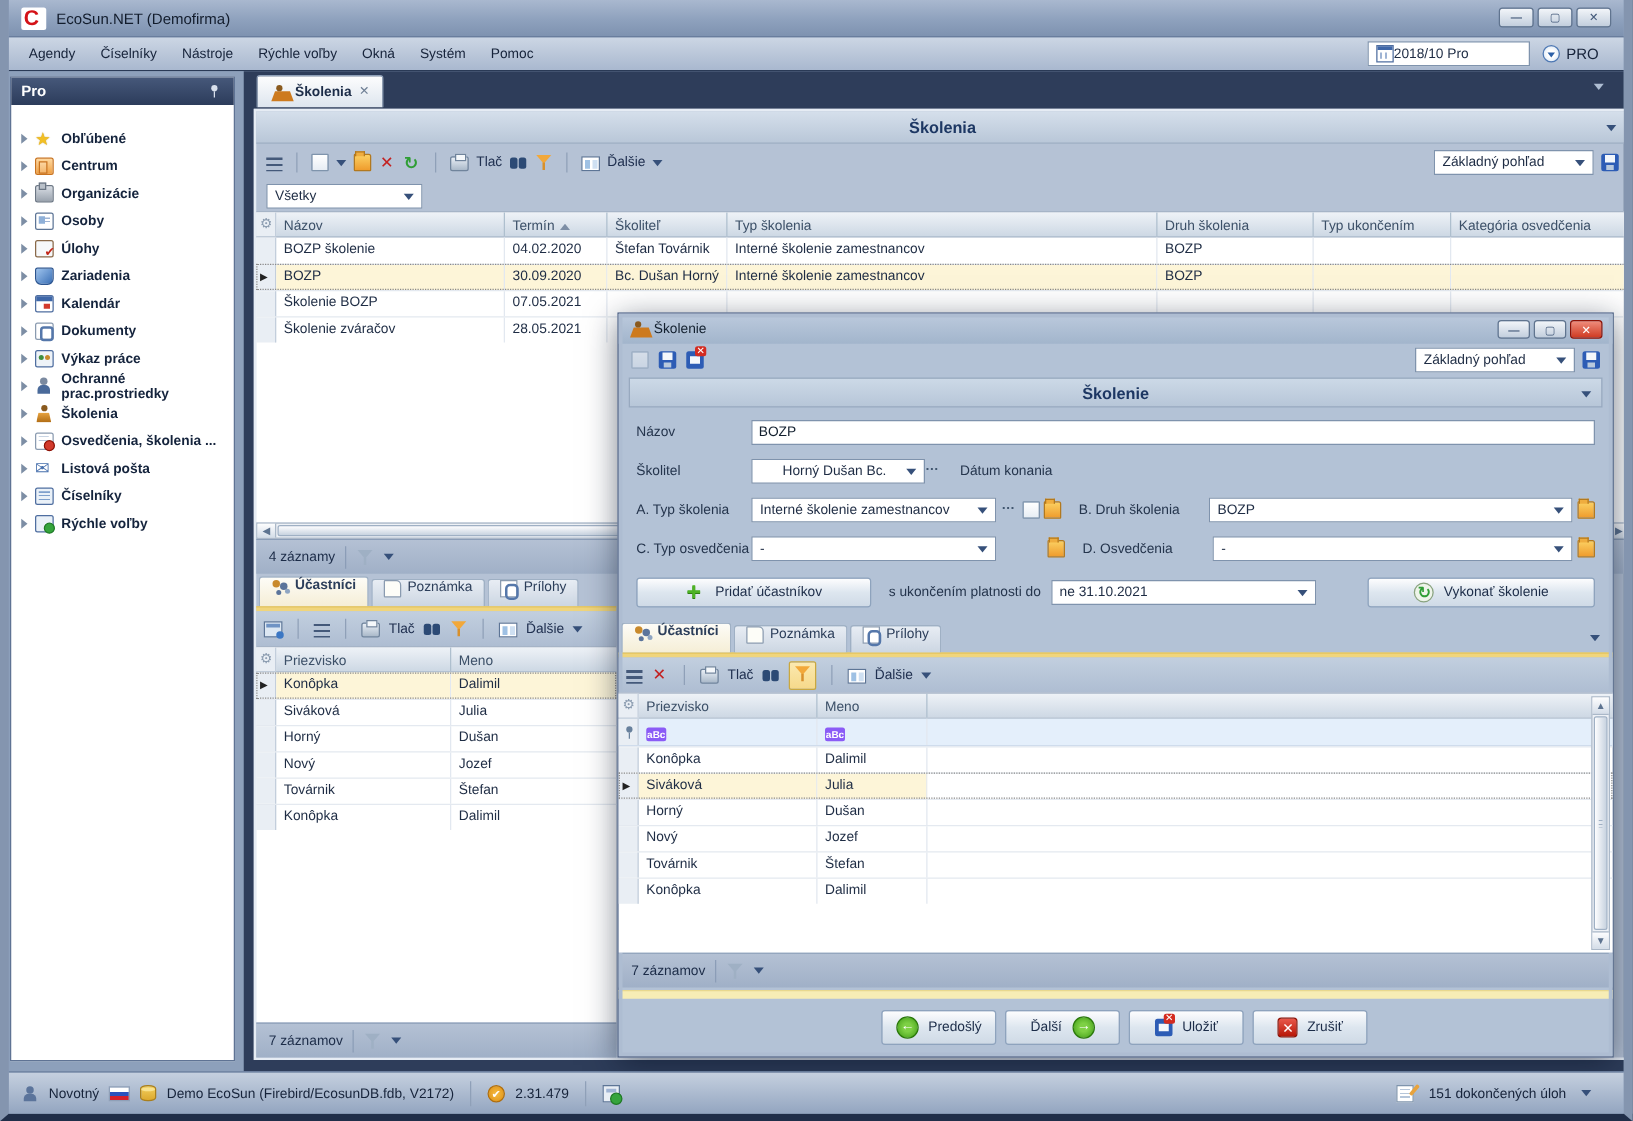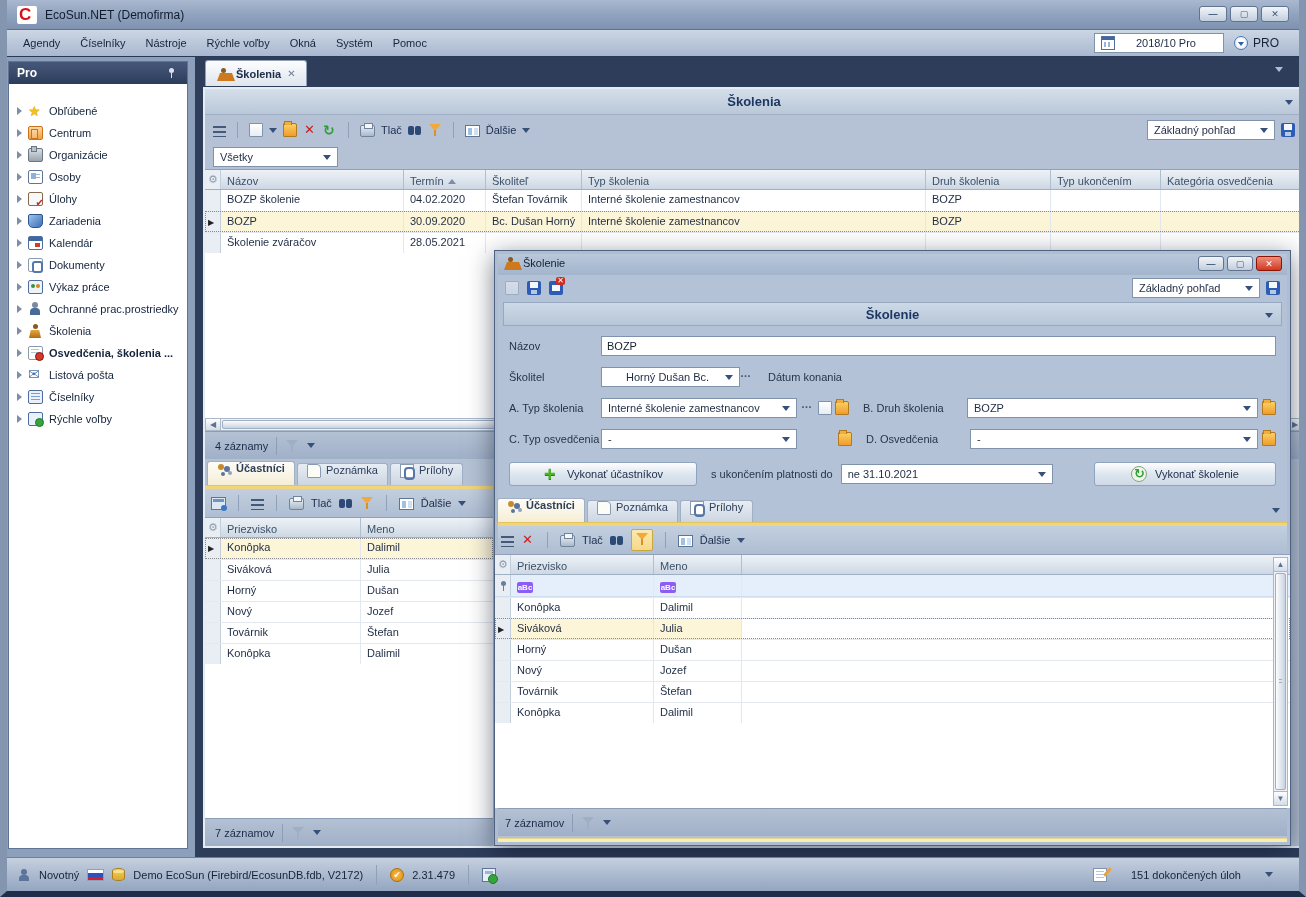--- a/index.html
+++ b/index.html
@@ -94,33 +94,33 @@
   .wbtn { width:28px; height:16px; border-radius:3px; border:1px solid #60748f; background:linear-gradient(#f2f5f9,#c2cedd);
           color:#43597a; font-size:9px; font-weight:700; text-align:center; line-height:14px; }
   .wbtn.close.red { background:linear-gradient(#ef8d7c,#cf3a22); color:#fff; border-color:#8d1206; }
 
   
   .menubar { position:absolute; left:0; top:30px; width:100%; height:27px;
     background:linear-gradient(#ccd6e4,#a9b8cf); display:flex; align-items:center; padding:0 6px;
     border-bottom:1px solid #2a3a56; }
   .menu-item { padding:4px 10px; color:#16233a; }
   .menubar-right { margin-left:auto; display:flex; align-items:center; gap:10px; padding-right:14px; }
-  .period-box { display:flex; align-items:center; gap:21px; background:#fff; border:1px solid #7f93ad; height:20px; padding:0 6px; width:130px; }
+  .period-box { display:flex; align-items:center; gap:0; background:#fff; border:1px solid #7f93ad; height:20px; padding:0 6px; width:130px; }
   .pro-chip { display:flex; align-items:center; gap:5px; font-size:12px; color:#16233a; }
 
   
   .workspace { position:absolute; left:0; top:57px; width:100%; bottom:34px; background:#8da0bb; }
   .tabzone { position:absolute; left:188px; top:0; right:0; bottom:0; background:#2e3d5a; }
 
   
   .sidebar { position:absolute; left:1px; top:4px; width:180px; bottom:8px; background:#fff; border:1px solid #5f7394; }
   .sidebar-head { height:22px; background:linear-gradient(#46587a,#2c3c5b); color:#fff; font-weight:700; font-size:12px;
     display:flex; align-items:center; padding:0 8px; }
   .sidebar-head .ic-pin::before { background:#d8e0ec; } .sidebar-head .ic-pin::after { background:#d8e0ec; }
-  .side-item { display:flex; align-items:center; gap:6px; height:22px; padding:0 4px 0 8px; color:#14233c; }
+  .side-item { display:flex; align-items:center; gap:6px; height:22px; padding:0 4px 0 8px; color:#14233c;font-weight:bold; }
   .side-item .arrow { width:0;height:0;border-top:4px solid transparent;border-bottom:4px solid transparent;border-left:5px solid #7d8ea5; flex:none;}
   .side-item.bold { font-weight:700;text-align:right; }
   .si { width:15px; height:14px; flex:none; position:relative; border-radius:2px; }
   .si-star::before { content:"★"; position:absolute; left:0; top:-1px; color:#f2bf24; font-size:14px; text-shadow:0 0 1px #b98a0e; }
   .si-centrum { border:1px solid #c9731f; background:linear-gradient(#ffd9a0,#f0a042); }
   .si-centrum::before { content:""; position:absolute; left:2px; top:2px; width:5px; height:8px; background:#fff3; border:1px solid #c9731f; }
   .si-org { background:linear-gradient(#d9dee5,#9aa3ae); border:1px solid #6b7684; }
   .si-org::before { content:""; position:absolute; left:2px; top:-3px; width:4px; height:4px; background:#b9c0c9; border:1px solid #6b7684; }
   .si-card { background:#fff; border:1px solid #5d7596; }
   .si-card::before { content:""; position:absolute; left:2px; top:2px; width:5px; height:6px; background:#8fb0d8; }
@@ -245,21 +245,21 @@
   .vs-thumb::after { content:""; position:absolute; left:3px; right:3px; top:calc(50% - 3px); height:6px;
      background:repeating-linear-gradient(#9fb0c4 0 1px,transparent 1px 3px); }
   .d-gold { height:7px; background:#f7edb5; border-top:1px solid #e8d88e; margin-top:2px;}
   .d-buttons { height:46px; display:flex; align-items:center; gap:7px; padding-left:210px; }
   .d-buttons .btn { width:92px; height:28px; }
 
   
   .statusbar { position:absolute; left:0; bottom:0; width:100%; height:34px;
     background:linear-gradient(#c5d0df,#93a5c0); border-top:1px solid #6b7f9e;
     display:flex; align-items:center; gap:8px; padding:0 10px; color:#16233a; }
-  .statusbar .right { margin-left:auto; display:flex; align-items:center; gap:24px; padding-right:16px; }
+  .statusbar .right { margin-left:auto; display:flex; align-items:center; gap:12px; padding-right:16px; }
 </style>
 </head>
 <body>
 
 <div class="app">
 
   <div class="titlebar">
     <span class="ic ic-logo"></span>
     <span class="title">EcoSun.NET  (Demofirma)</span>
     <div class="winbtns">
@@ -464,20 +464,30 @@
         <span class="gcell w0">BOZP</span>
         <span class="gcell w1">30.09.2020</span>
         <span class="gcell w2">Bc. Dušan Horný</span>
         <span class="gcell w3">Interné školenie zamestnancov</span>
         <span class="gcell w4">BOZP</span>
         <span class="gcell w5"></span>
         <span class="gcell w6"></span>
       </div>
       <div class="grow">
         <span class="gcell ind"></span>
+        <span class="gcell w0">Školenie BOZP</span>
+        <span class="gcell w1">07.05.2021</span>
+        <span class="gcell w2"></span>
+        <span class="gcell w3"></span>
+        <span class="gcell w4"></span>
+        <span class="gcell w5"></span>
+        <span class="gcell w6"></span>
+      </div>
+      <div class="grow">
+        <span class="gcell ind"></span>
         <span class="gcell w0">Školenie zváračov</span>
         <span class="gcell w1">28.05.2021</span>
         <span class="gcell w2"></span>
         <span class="gcell w3"></span>
         <span class="gcell w4"></span>
         <span class="gcell w5"></span>
         <span class="gcell w6"></span>
       </div>
     </div>
     <div class="hscroll">
@@ -651,21 +661,21 @@
         </div>
         <div class="fld-icons">
             <span class="ic ic-folder"></span>
           </div>
       </div>
     </div>
 
     <div class="actions-row">
       <div class="btn add">
         <span class="ic ic-plus"></span>
-        <span>Vykonať účastníkov</span>
+        <span>Pridať účastníkov</span>
       </div>
       <span class="validity-lbl">s ukončením platnosti do</span>
       <div class="combo validity">
         <span class="val">ne 31.10.2021</span>
           <span class="tri-down"></span>
       </div>
       <div class="btn perform">
         <span class="ic ic-vykonat"></span>
         <span>Vykonať školenie</span>
       </div>
@@ -770,20 +780,38 @@
       </div>
     </div>
 
     <div class="records-bar">
       <span>7 záznamov</span>
       <span class="vline"></span>
       <span class="ic ic-funnel gray"></span>
       <span class="tri-down"></span>
     </div>
     <div class="d-gold"></div>
+    <div class="d-buttons">
+      <div class="btn">
+        <span class="ic ic-greenarrow left"></span>
+        <span>Predošlý</span>
+      </div>
+      <div class="btn">
+        <span>Ďalší</span>
+        <span class="ic ic-greenarrow"></span>
+      </div>
+      <div class="btn">
+        <span class="ic ic-savex"></span>
+        <span>Uložiť</span>
+      </div>
+      <div class="btn">
+        <span class="ic ic-redx"></span>
+        <span>Zrušiť</span>
+      </div>
+    </div>
   </div>
 
   <div class="statusbar">
     <span class="ic ic-person"></span>
     <span>Novotný</span>
     <span class="ic ic-flag"></span>
     <span class="ic ic-db"></span>
     <span>Demo EcoSun (Firebird/EcosunDB.fdb, V2172)</span>
     <span class="sep" style="height:20px"></span>
     <span class="ic ic-checkcircle"></span>

